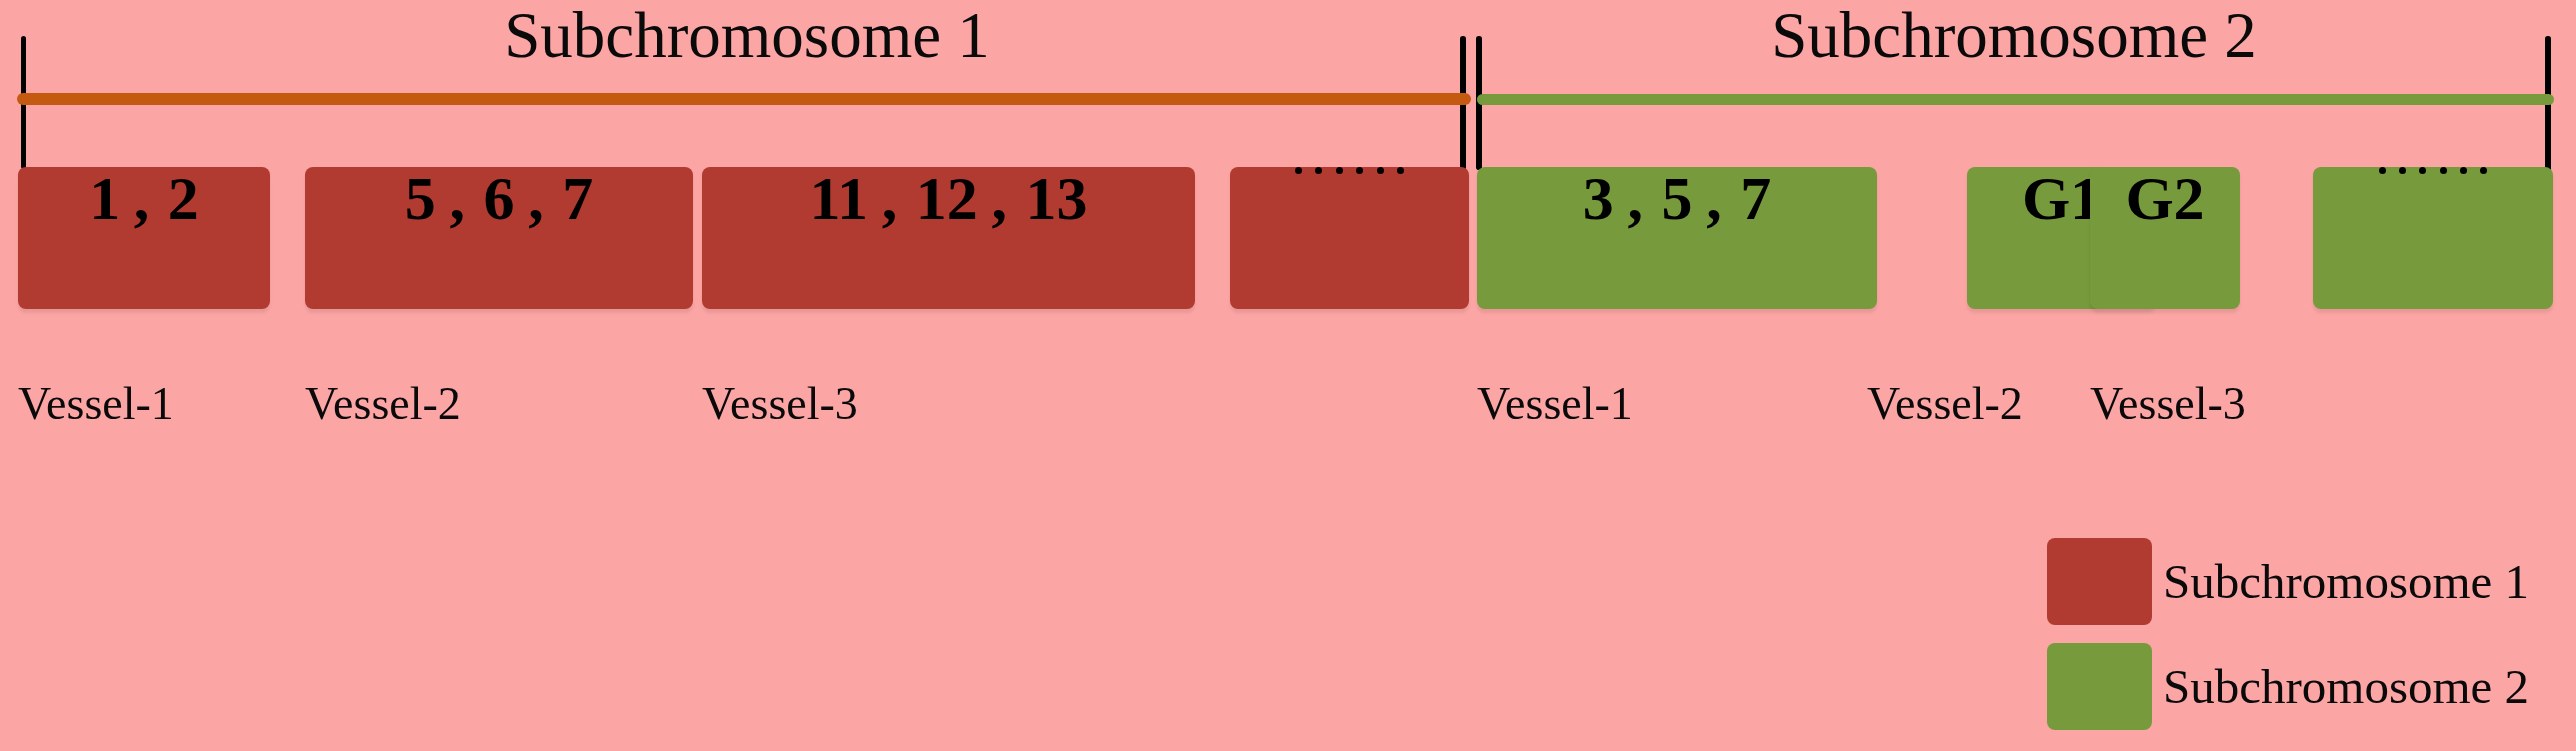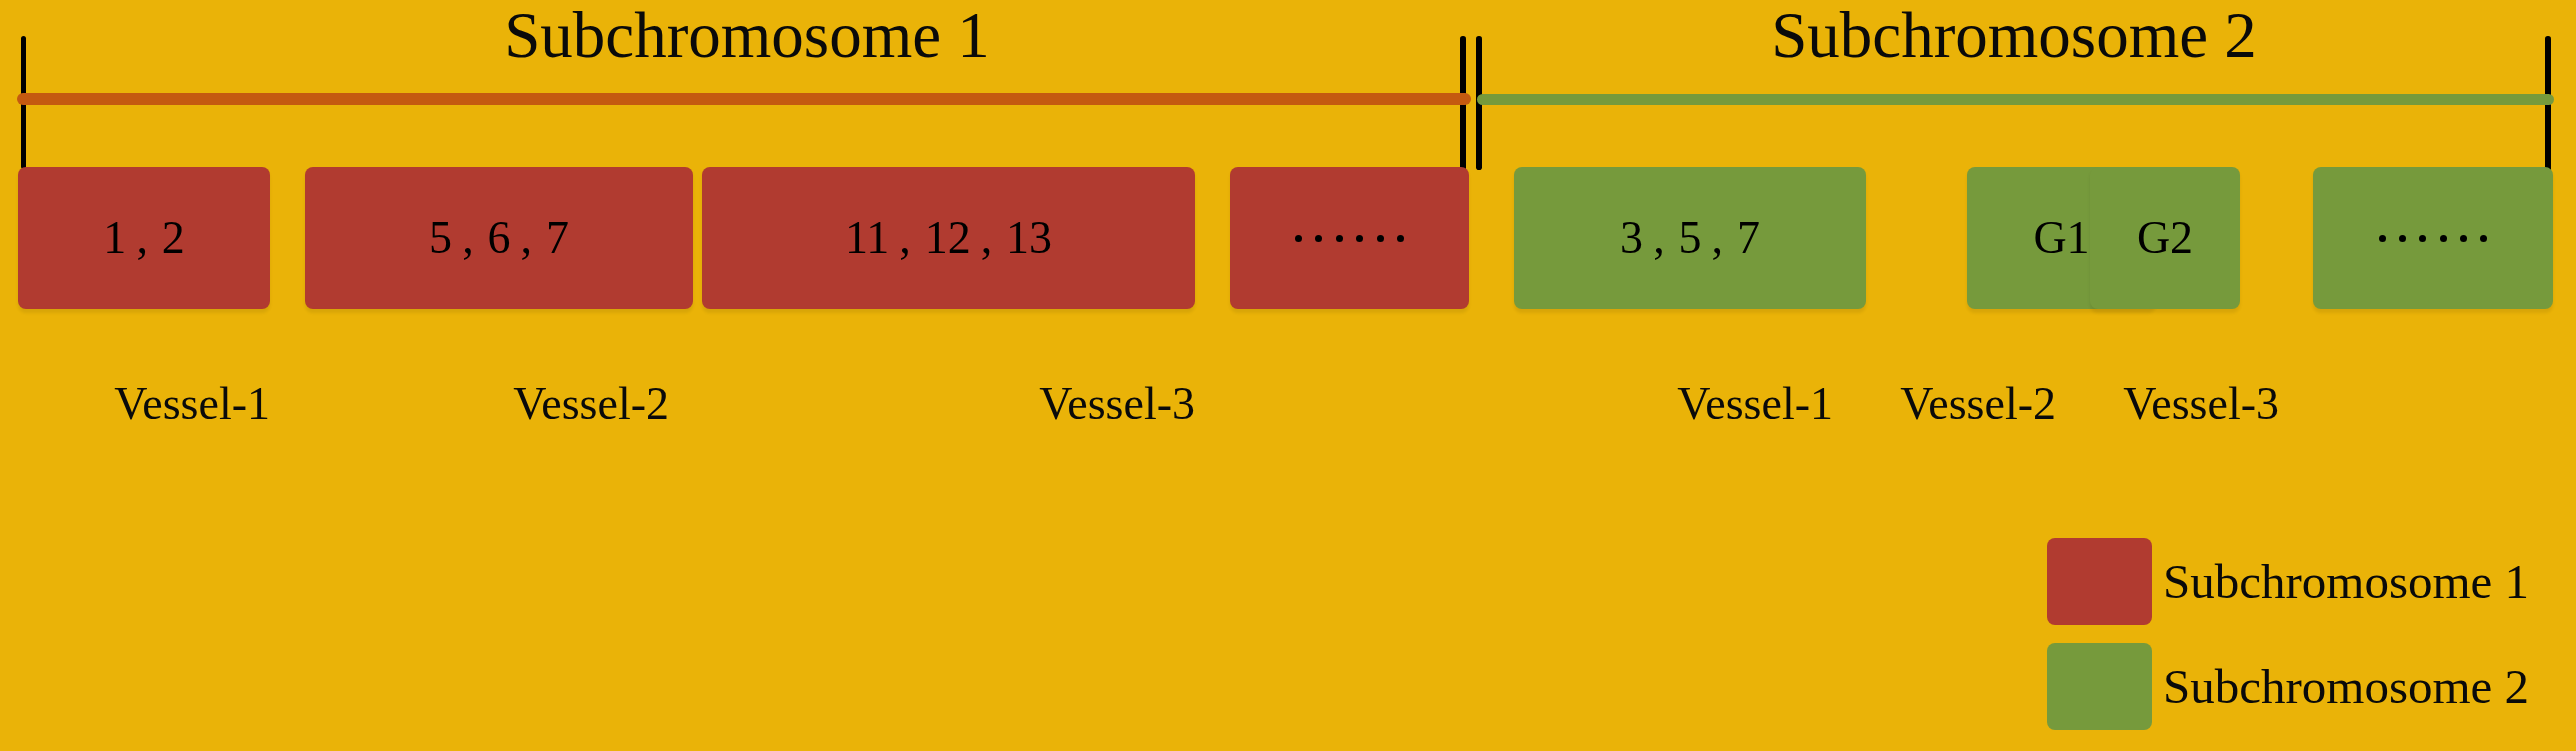--- a/index.html
+++ b/index.html
@@ -1,20 +1,20 @@
 <!DOCTYPE html>
 <html style="font-size:12.6px"><head>
 <meta charset="utf-8">
 <style>
   html,body{margin:0;padding:0;background:#fff;}
   .canvas{
     position:relative;
     width:2576px;
     height:752px;
-    background:#eab308;
+    background:#fca5a5;
     font-family:"Liberation Serif","DejaVu Serif",serif;
     color:#000;
     overflow:hidden;
   }
   .title{
     position:absolute;
     top:0;
     font-size:65px;
     line-height:1.1;
     text-align:center;
@@ -41,49 +41,50 @@
   }
   #bracket-1{left:17.4px;top:93px;width:1454px;background:#C45A10;}
   #bracket-2{left:1477px;top:94px;width:1077px;height:11px;background:#769A3C;}
 
   .gene-box{
     position:absolute;
     top:167px;
     height:142px;
     border-radius:8px;
     display:flex;
-    align-items:center;
+    align-items:flex-start;
     justify-content:center;
-    font-size:46px;
+    font-size:62px;
     line-height:1;
     color:#000;
     box-shadow:0 3.2px 3.2px rgba(0,0,0,0.08);
+    font-weight:bold;
   }
   .red{background:#B13B30;}
   .green{background:#769A3C;}
   #box-r1{left:18px;width:252px;}
   #box-r2{left:305px;width:388px;}
   #box-r3{left:702px;width:493px;}
   #box-r4{left:1230px;width:239px;}
-  #box-g1{left:1514px;width:352px;}
+  #box-g1{left:1477px;width:400px;}
   #box-g2{left:1967px;width:189px;}
   #box-g3{left:2090px;width:150px;}
   #box-g4{left:2313px;width:240px;}
 
   .dun{padding:0 0.30em 0 0.22em;}
 
   .dots{display:flex;gap:13.4px;align-items:center;}
   .dot{width:7px;height:7px;border-radius:50%;background:#000;}
 
   .vessel{
     position:absolute;
     top:379px;
     font-size:46px;
     line-height:1.1;
-    text-align:right;
+    text-align:left;
     color:#0a0a0a;
   }
   #vessel-l1{left:18px;width:252px;}
   #vessel-l2{left:305px;width:364px;}
   #vessel-l3{left:702px;width:493px;}
   #vessel-r1{left:1477px;width:356px;}
   #vessel-r2{left:1867px;width:189px;}
   #vessel-r3{left:2090px;width:189px;}
 
   .legend-swatch{

